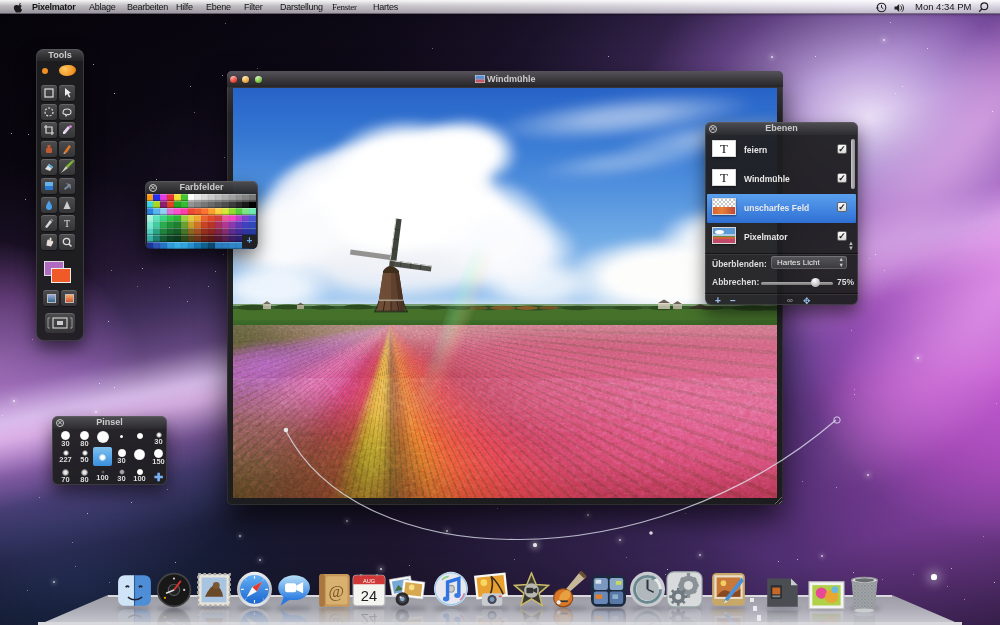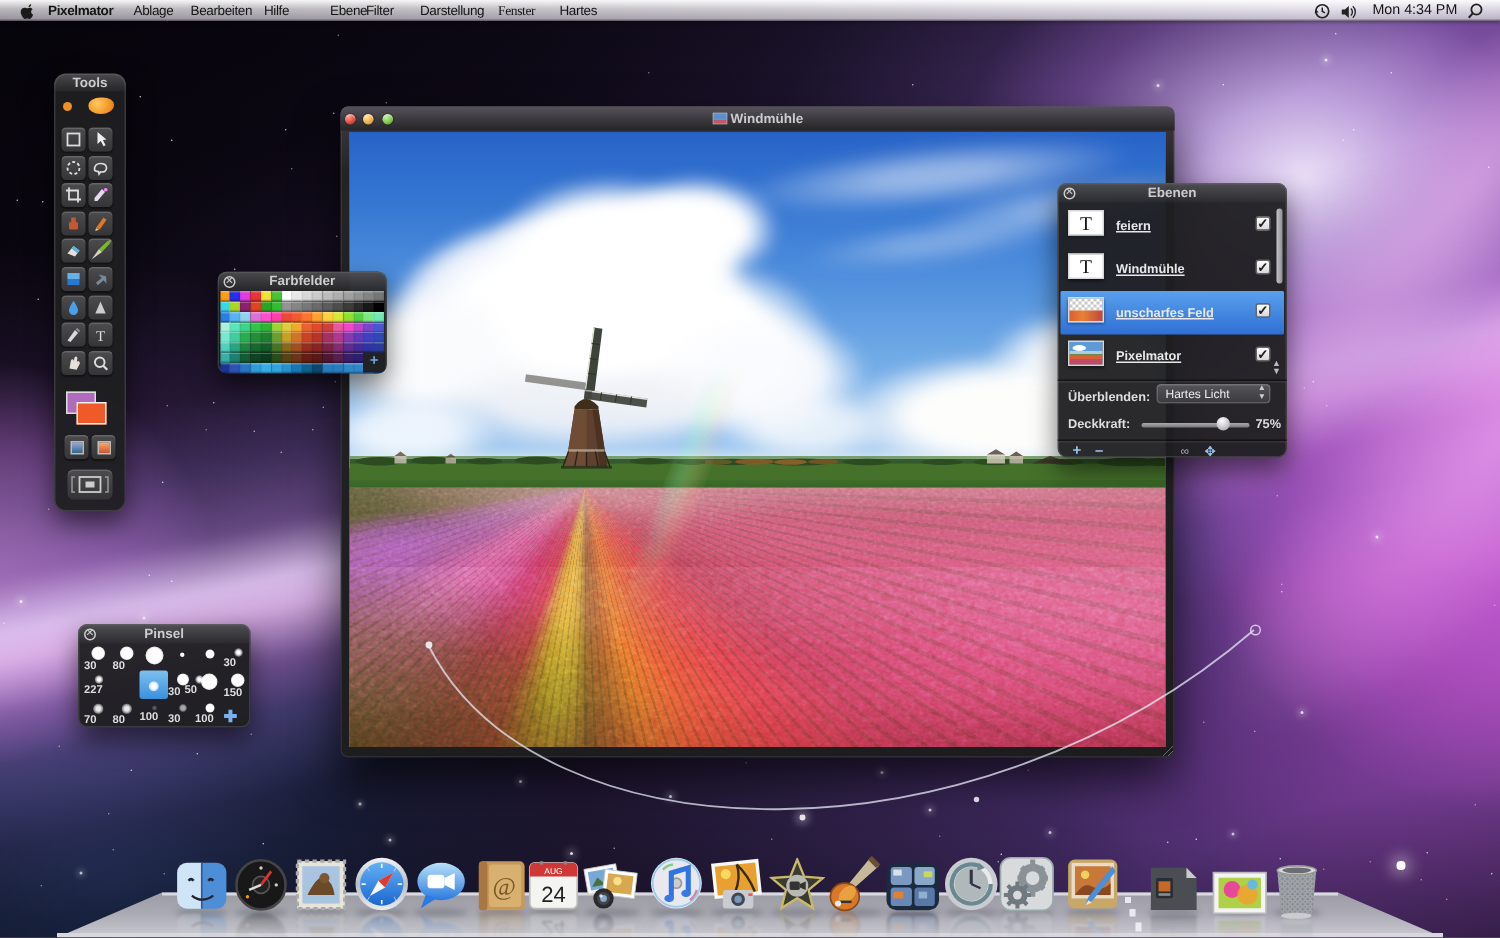--- a/index.html
+++ b/index.html
@@ -62,27 +62,27 @@
   background:linear-gradient(180deg,#4c4c4e,#353537); box-shadow:inset 0 1px 0 rgba(255,255,255,0.15), 0 1px 1px rgba(0,0,0,0.4);
   display:flex; align-items:center; justify-content:center; }
 
 
 #farb { left:145px; top:181px; width:113px; height:68px; overflow:hidden; }
 
 #ebenen { left:705px; top:122px; width:153px; height:183px; }
 .lrow { position:absolute; left:2px; right:2px; height:29px; }
 .lrow .thumb { position:absolute; left:5px; top:4px; width:24px; height:17px; background:#fff;
   border:1px solid #d8d8d8; box-shadow:0 1px 2px rgba(0,0,0,0.5); }
-.lrow .lname { position:absolute; left:37px; top:9px; font-size:8.5px; font-weight:bold; color:#e8e8e8;text-decoration:underline; }
+.lrow .lname { position:absolute; left:37px; top:9px; font-size:8.5px; font-weight:bold; color:#e8e8e8; }
 .lrow .chk { position:absolute; right:9px; top:8px; width:10px; height:10px; background:linear-gradient(#fdfdfd,#d8d8d8); border-radius:2px; border:1px solid #666;
   color:#222; font-size:9px; line-height:9px; text-align:center; font-weight:bold; }
 
 
 #pinsel { left:52px; top:416px; width:115px; height:69px; }
-.bcell { position:absolute; width:19px; height:18px; text-align:left; color:#ddd; font-size:7.5px; font-weight:bold; }
+.bcell { position:absolute; width:19px; height:18px; text-align:center; color:#ddd; font-size:7.5px; font-weight:bold; }
 .bdot { margin:1px auto 0; border-radius:50%; background:radial-gradient(circle, #fff 30%, rgba(255,255,255,0.65) 60%, rgba(255,255,255,0) 75%); }
 
 
 #zoomdlg { left:619px; top:417px; width:222px; height:57px; }
 
 
 #win { position:absolute; left:227px; top:71px; width:556px; height:434px; border-radius:5px;
   background:linear-gradient(180deg,#4e4b50 0%, #37353a 3%, #242326 10%, #1d1c1f 100%);
   box-shadow:0 14px 30px rgba(0,0,0,0.65), inset 0 0 0 1px rgba(255,255,255,0.08); }
 #titlebar { position:absolute; top:0; left:0; right:0; height:16px; border-radius:5px 5px 0 0;
@@ -567,21 +567,21 @@
       <div class="lname">Pixelmator</div>
         <div class="chk">✓</div>
     </div>
 
     <div style="position:absolute; right:3px; top:17px; width:4px; height:50px; border-radius:2px; background:linear-gradient(90deg,#c5c5c8,#8e8e93);"></div>
     <div style="position:absolute; right:4px; top:119px; color:#bbb; font-size:6px; line-height:5px;">▲<br>▼</div>
     <div style="position:absolute; left:0; right:0; top:131px; height:1px; background:rgba(0,0,0,0.5); box-shadow:0 1px 0 rgba(255,255,255,0.08);"></div>
     <div style="position:absolute; left:7px; top:137px; font-size:8.5px; font-weight:bold; color:#ddd;">Überblenden:</div>
     <div style="position:absolute; left:66px; top:134px; width:76px; height:13px; border-radius:3px; background:linear-gradient(180deg,#56565a,#3a3a3e); box-shadow:inset 0 0 0 1px rgba(255,255,255,0.18); color:#eee; font-size:8px; line-height:13px; padding-left:6px;">Hartes Licht
       <span style="position:absolute; right:3px; top:0px; font-size:5.5px; line-height:6px; color:#ccc;">▲<br>▼</span></div>
-    <div style="position:absolute; left:7px; top:155px; font-size:8.5px; font-weight:bold; color:#ddd;">Deckkraft:</div>
+    <div style="position:absolute; left:7px; top:155px; font-size:8.5px; font-weight:bold; color:#ddd;">Abbrechen:</div>
     <div style="position:absolute; left:56px; top:160px; width:72px; height:3px; border-radius:2px; background:linear-gradient(180deg,#aaa,#777);"></div>
     <div style="position:absolute; left:106px; top:156px; width:9px; height:9px; border-radius:50%; background:radial-gradient(circle at 40% 30%, #fdfdfd, #b8b8bc 70%, #88888c);"></div>
     <div style="position:absolute; left:132px; top:155px; font-size:8.5px; font-weight:bold; color:#ddd;">75%</div>
     <div style="position:absolute; left:0; right:0; top:171px; height:1px; background:rgba(0,0,0,0.5); box-shadow:0 1px 0 rgba(255,255,255,0.08);"></div>
     <div style="position:absolute; left:10px; top:173px; color:#9cc4f0; font-size:10px; font-weight:bold;">+</div>
     <div style="position:absolute; left:25px; top:173px; color:#9cc4f0; font-size:10px; font-weight:bold;">–</div>
     <div style="position:absolute; left:82px; top:174px; color:#aab; font-size:8px;">∞</div>
     <div style="position:absolute; left:98px; top:174px; color:#9cc4f0; font-size:9px;">✥</div>
   </div>
 
@@ -606,21 +606,21 @@
         <div class="bdot" style="width:6px;height:6px;margin-top:3px;background:radial-gradient(circle, #fff 55%, rgba(255,255,255,0.8) 75%, rgba(255,255,255,0) 85%);"></div>
       </div>
       <div class="bcell" style="left:97px;top:14px;">
         <div class="bdot" style="width:6px;height:6px;margin-top:2px;background:radial-gradient(circle, #fff 25%, rgba(255,255,255,0.5) 55%, rgba(255,255,255,0) 75%);"></div>
         <div style="margin-top:-1px;">30</div>
       </div>
       <div class="bcell" style="left:4px;top:32px;">
         <div class="bdot" style="width:6px;height:6px;margin-top:2px;background:radial-gradient(circle, #fff 25%, rgba(255,255,255,0.5) 55%, rgba(255,255,255,0) 75%);"></div>
         <div style="margin-top:-1px;">227</div>
       </div>
-      <div class="bcell" style="left:23px;top:32px;margin-left:48px;">
+      <div class="bcell" style="left:23px;top:32px;">
         <div class="bdot" style="width:6px;height:6px;margin-top:2px;background:radial-gradient(circle, #fff 25%, rgba(255,255,255,0.5) 55%, rgba(255,255,255,0) 75%);"></div>
         <div style="margin-top:-1px;">50</div>
       </div>
       <div class="bcell" style="left:41px;top:32px;">
         <div style="position:absolute;left:0px;top:-1px;width:19px;height:19px;border-radius:2px;background:linear-gradient(180deg,#7ec0f0,#3a90dd);"></div>
         <div class="bdot" style="position:absolute;left:6px;top:5px;width:7px;height:7px;"></div>
       </div>
       <div class="bcell" style="left:60px;top:32px;">
         <div class="bdot" style="width:8px;height:8px;margin-top:1px;background:radial-gradient(circle, #fff 55%, rgba(255,255,255,0.8) 75%, rgba(255,255,255,0) 85%);"></div>
         <div style="margin-top:-1px;">30</div>
@@ -1108,21 +1108,21 @@
     <div class="grad"></div>
     <div class="items">
       <svg style="position:absolute; left:13px; top:2px;" width="10" height="11" viewBox="0 0 10 11">
         <path d="M6.0 2.7 C6.1 1.7 6.9 0.9 7.8 0.9 C7.9 1.9 7.0 2.8 6.0 2.7 Z" fill="#1a1a1a"></path>
         <path d="M4.7 3.1 C5.5 3.1 5.8 3.5 6.4 3.5 C7.0 3.5 7.4 3.1 8.2 3.1 C8.9 3.1 9.6 3.5 10.0 4.1 C8.4 5.0 8.7 7.1 10.3 7.7 C10.1 8.4 9.8 9.0 9.3 9.6 C8.9 10.1 8.5 10.6 7.9 10.6 C7.3 10.6 7.1 10.3 6.4 10.3 C5.7 10.3 5.5 10.6 4.9 10.6 C4.3 10.6 3.9 10.1 3.5 9.6 C2.5 8.3 2.0 7.0 2.0 5.8 C2.0 3.8 3.3 3.1 4.7 3.1 Z" fill="#1a1a1a" transform="translate(-1.2,0)"></path>
       </svg>
       <span style="left:32px; font-weight:bold;">Pixelmator</span>
       <span style="left:89px;">Ablage</span>
       <span style="left:127px;">Bearbeiten</span>
       <span style="left:176px;">Hilfe</span>
-      <span style="left:220px;">Ebene</span>
+      <span style="left:206px;">Ebene</span>
       <span style="left:244px;">Filter</span>
       <span style="left:280px;">Darstellung</span>
       <span style="left:332px;font-family:Liberation Serif, serif;">Fenster</span>
       <span style="left:373px;">Hartes</span>
     </div>
     <div id="mright">
       <svg style="position:absolute; left:876px; top:2px;" width="11" height="11" viewBox="0 0 11 11">
         <circle cx="5.5" cy="5.5" r="4.3" fill="none" stroke="#222" stroke-width="1.1"></circle>
         <path d="M5.5 3 V5.5 L7.3 6.6" stroke="#222" stroke-width="1" fill="none"></path>
         <path d="M1.2 4.2 L0.4 6.8 L3.0 6.2" fill="#222"></path>

